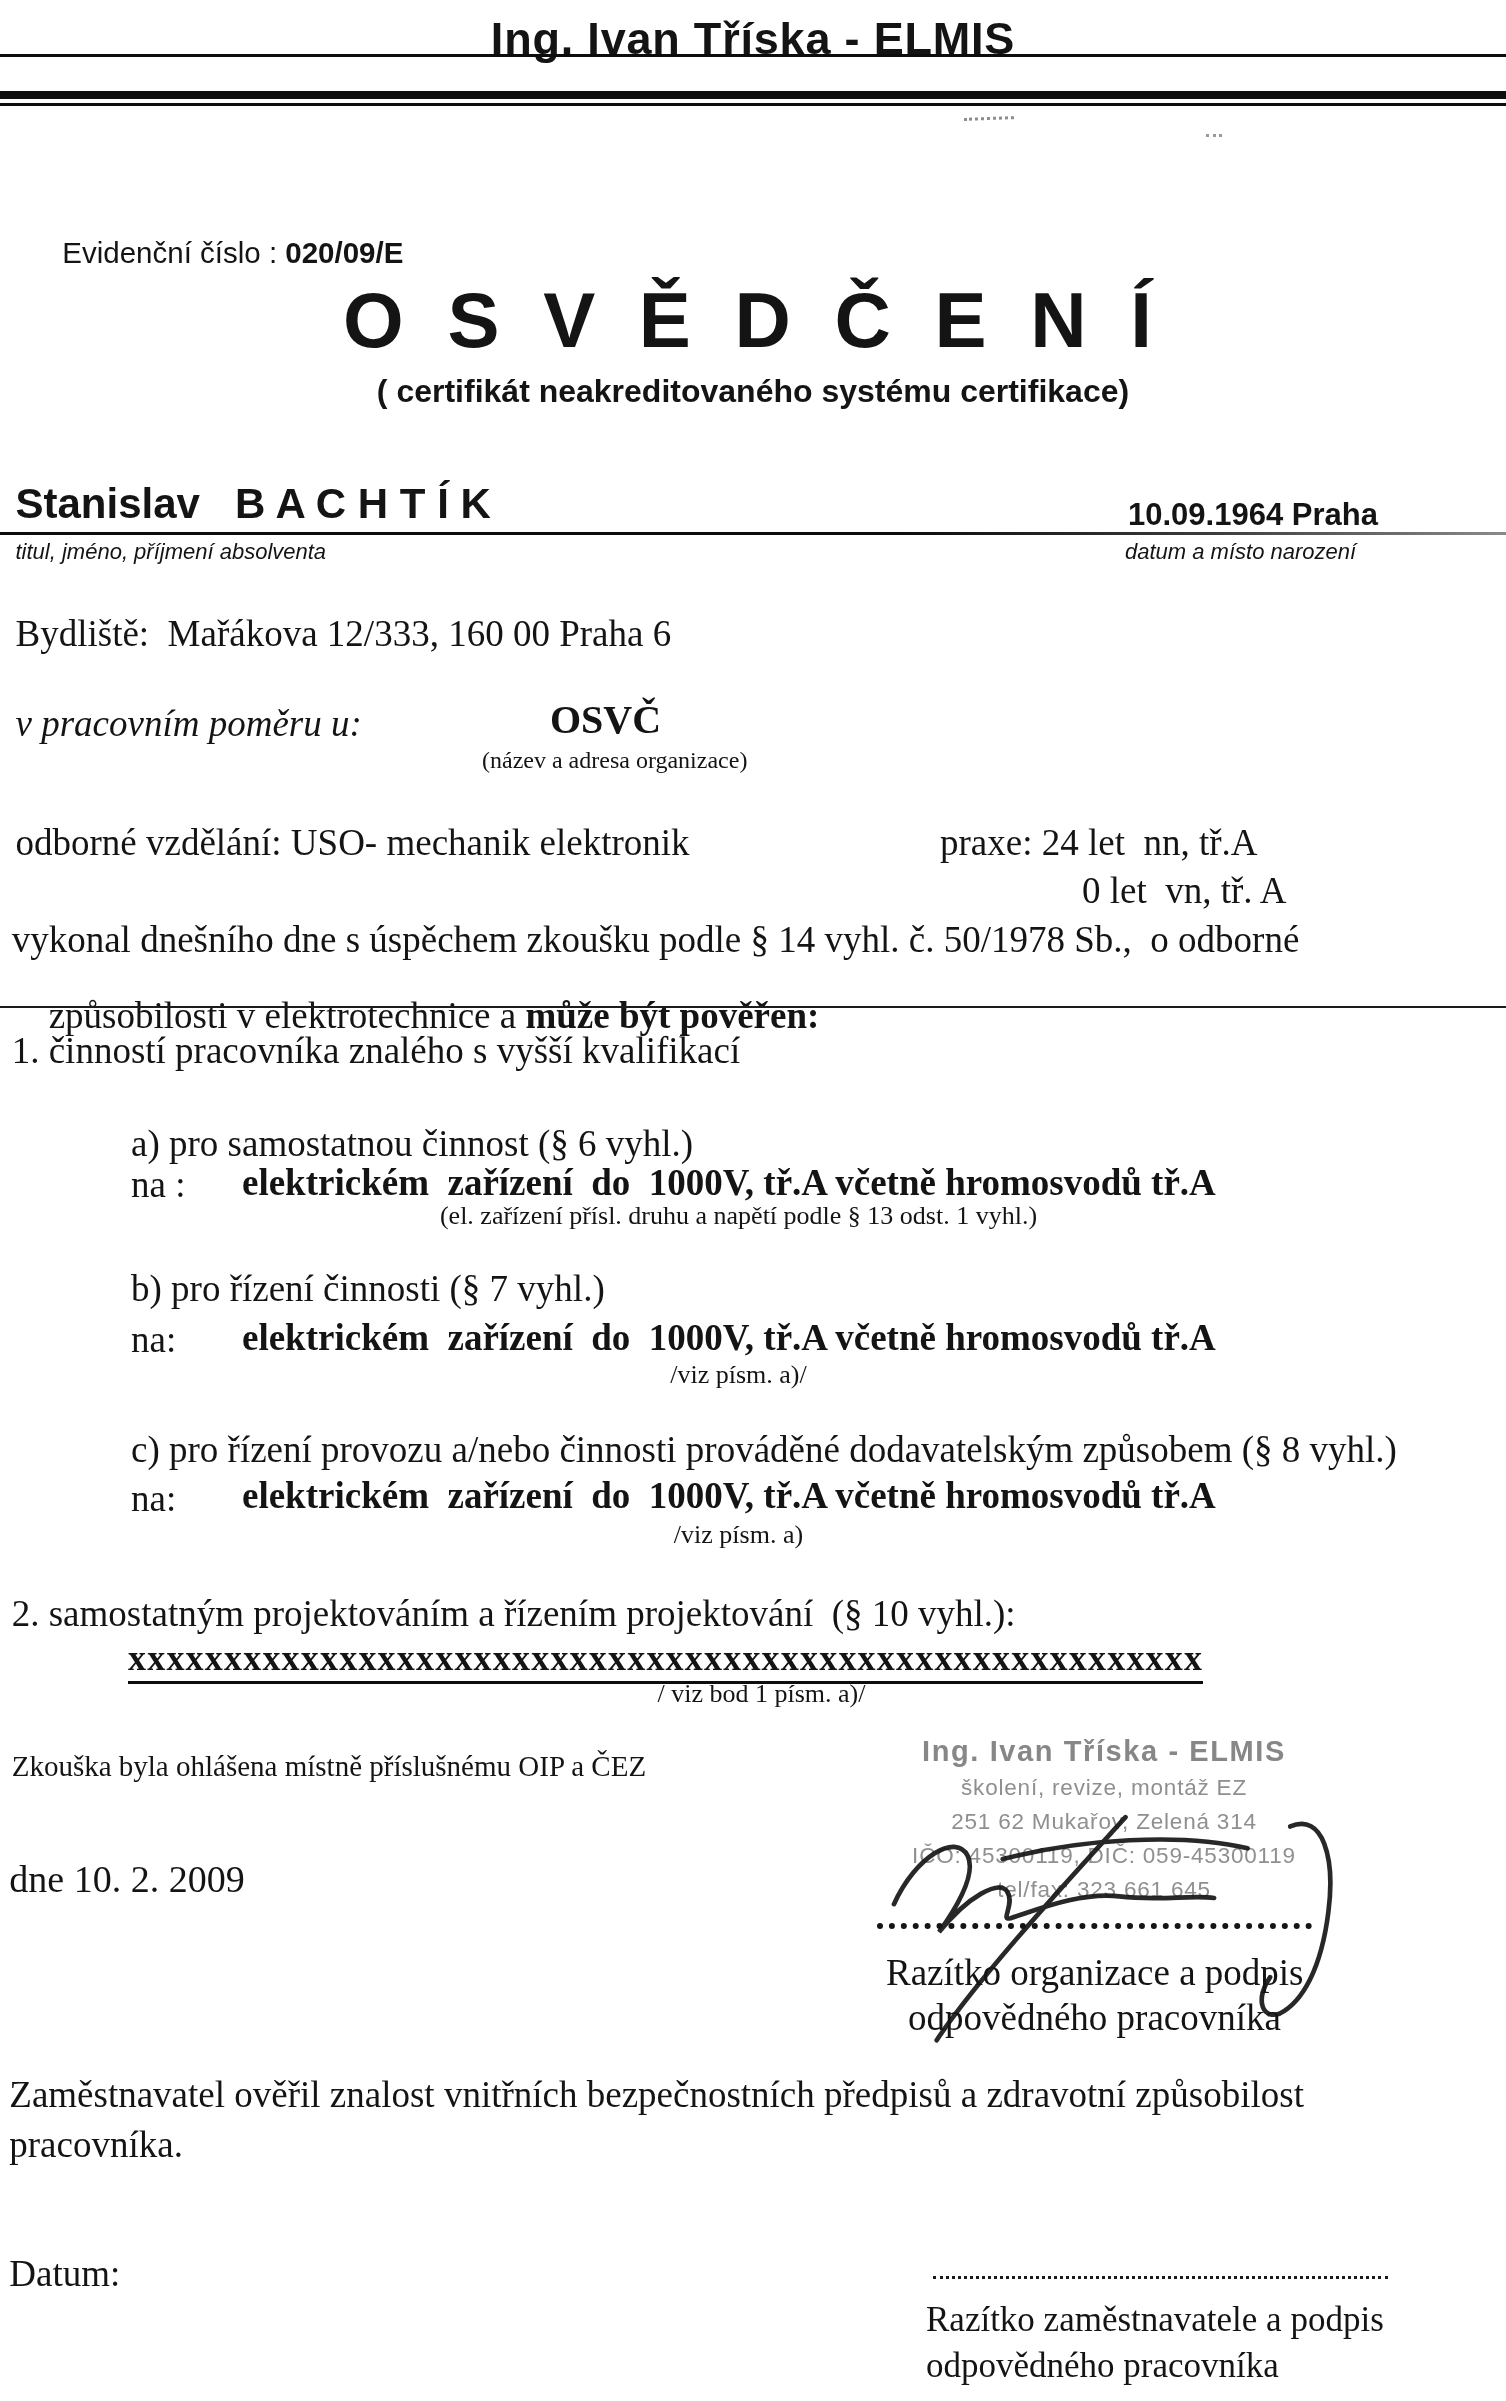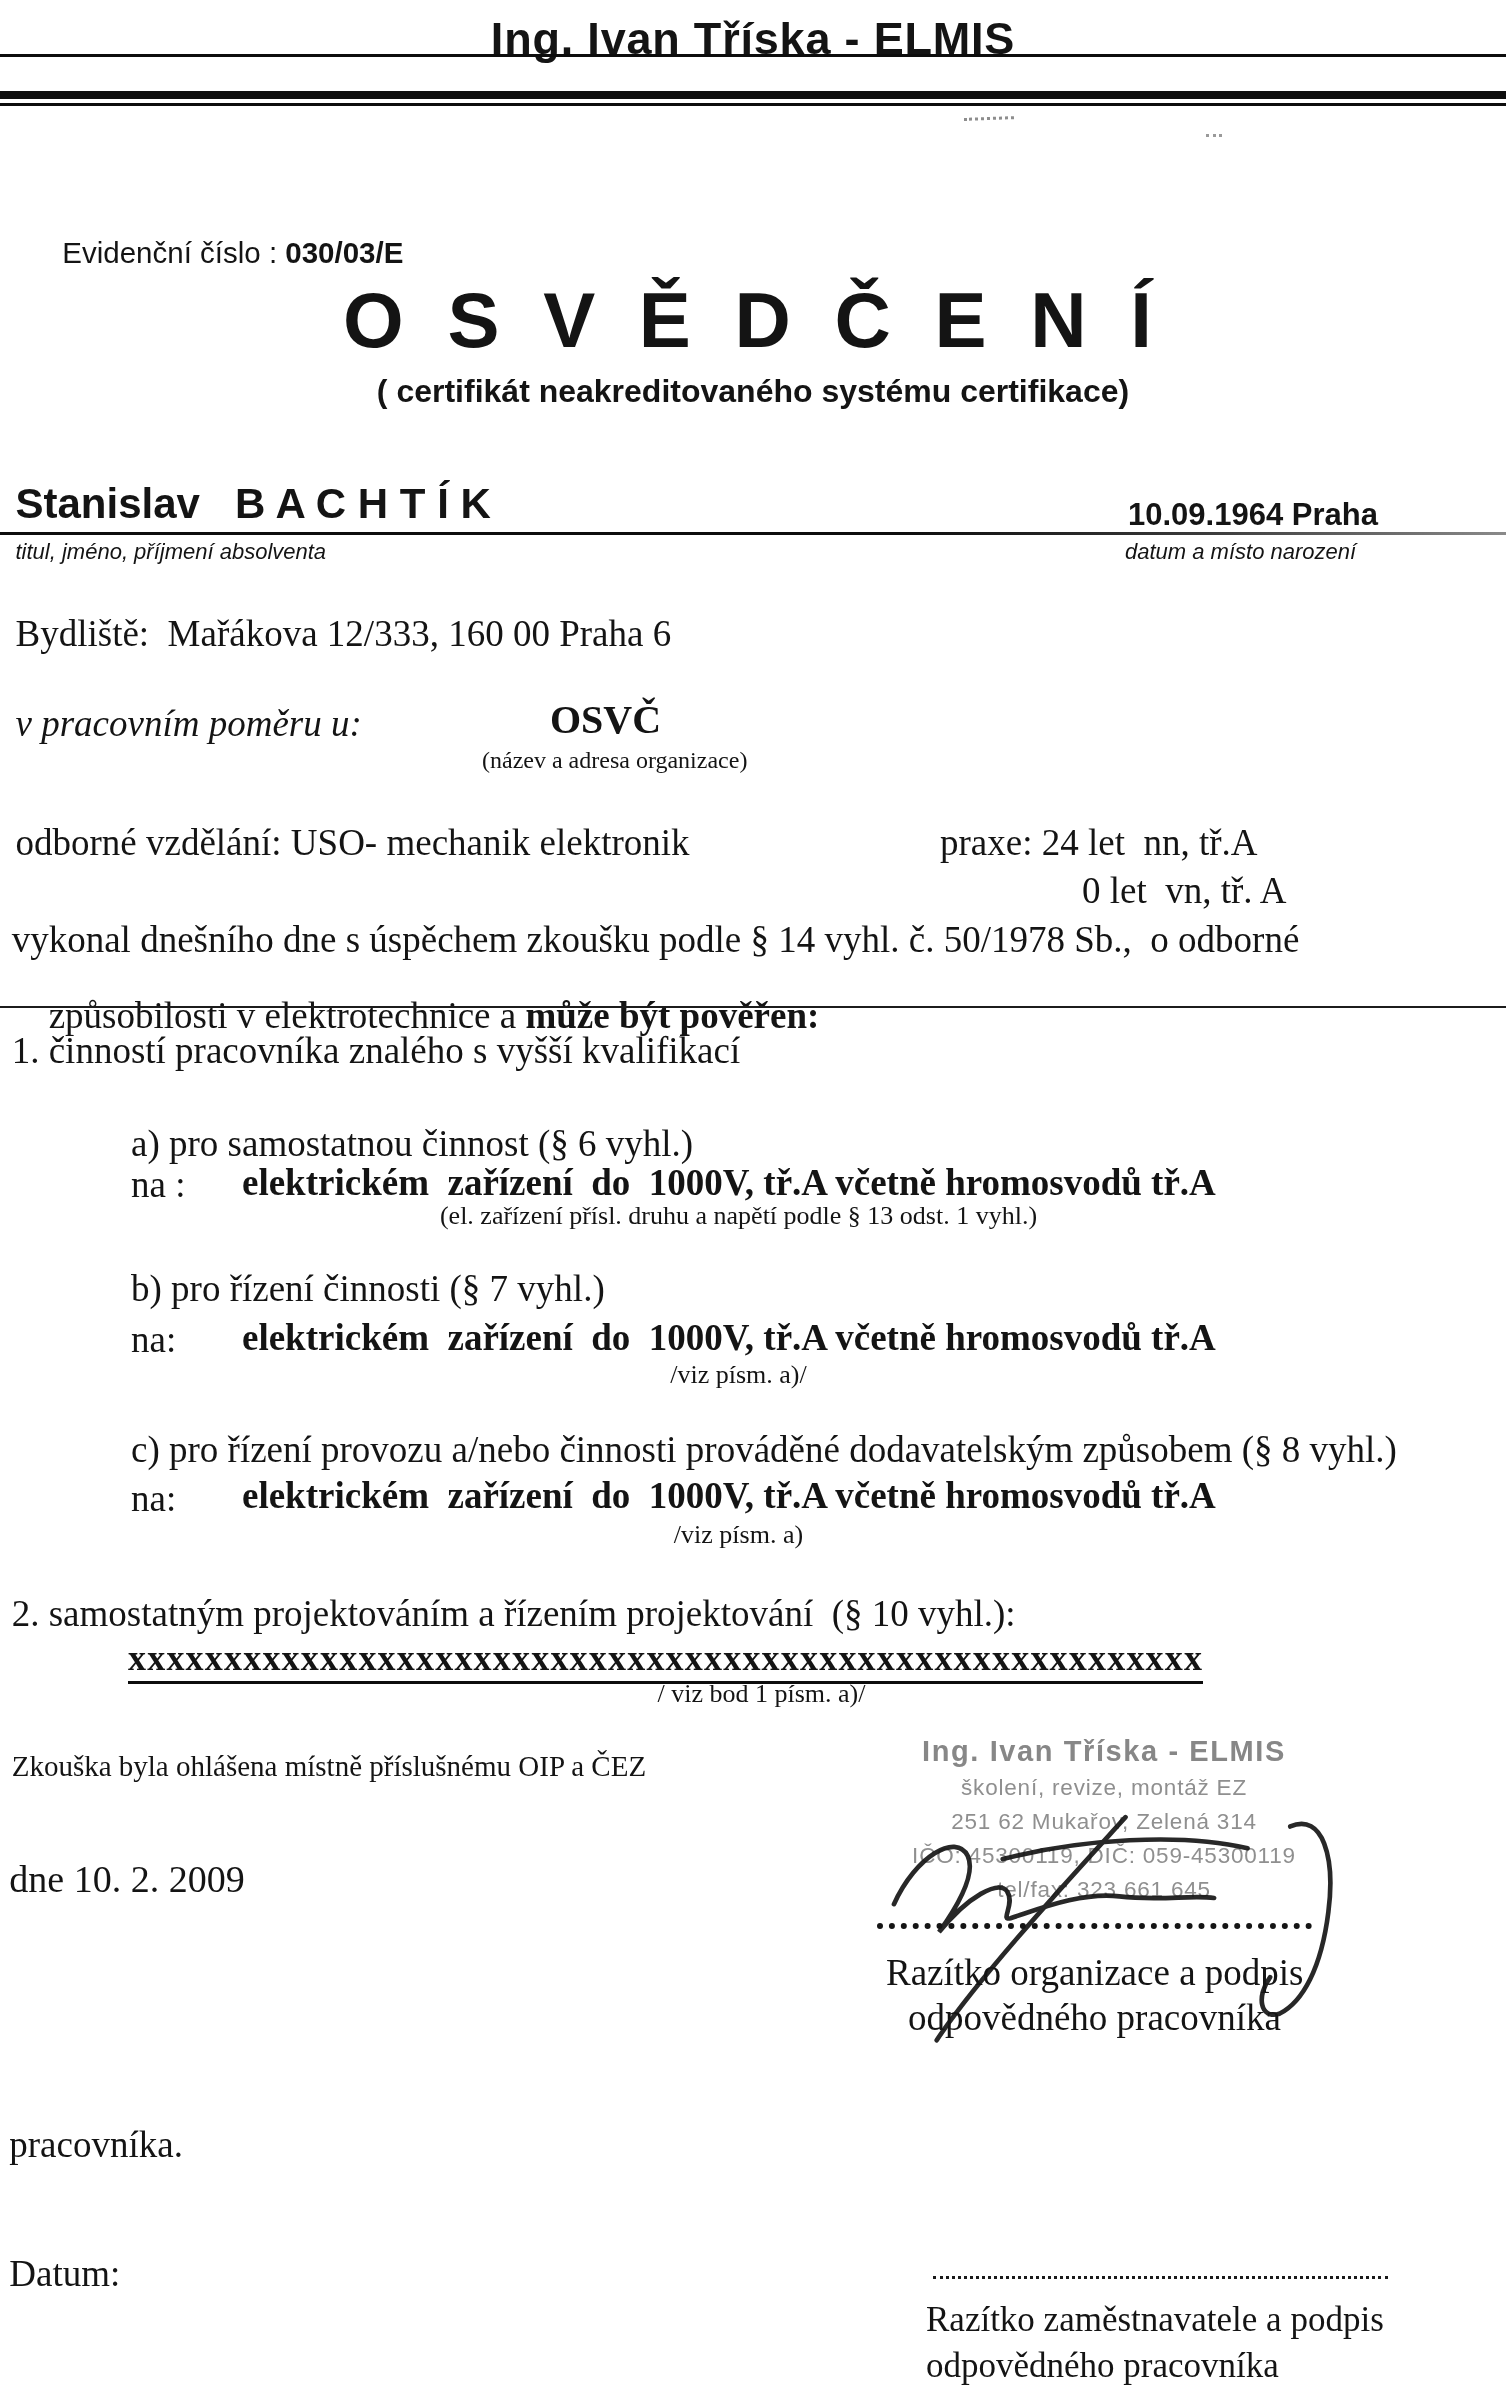--- a/index.html
+++ b/index.html
@@ -78,21 +78,21 @@
 <div id="page">
 
   <div class="t sans center header-title">Ing. Ivan Tříska - ELMIS</div>
   <div class="rule rule-thin-1"></div>
   <div class="rule rule-thick-a"></div>
   <div class="rule rule-thick-b"></div>
   <div class="artifact1"></div>
   <div class="artifact2"></div>
 
   <div class="t sans evidence">
-    <span>Evidenční číslo : </span><span class="b">030/03/E</span>
+    <span>Evidenční číslo : </span><span class="b">020/09/E</span>
   </div>
 
   <div class="t sans center cert-title">O S V Ě D Č E N Í</div>
   <div class="t sans holder-name">Stanislav   B A C H T Í K</div>
 
   <div class="t sans center cert-sub">( certifikát neakreditovaného systému certifikace)</div>
   <div class="t sans birth">10.09.1964 Praha</div>
   <div class="rule rule-name"></div>
   <div class="t sans caption cap-left">titul, jméno, příjmení absolventa</div>
   <div class="t sans caption cap-right">datum a místo narození</div>
@@ -151,20 +151,21 @@
       <path d="M90,130 C 118,68 170,38 185,68 C 198,96 158,152 148,166 C 185,120 225,98 236,114 C 246,130 226,152 240,148 C 272,138 330,114 380,120 C 432,126 472,118 502,122"></path>
       <path d="M230,72 C 330,46 460,38 545,58"></path>
       <path d="M600,30 C 642,12 658,70 649,140 C 640,212 616,256 586,271 C 561,279 556,248 574,224"></path>
     </g>
   </svg>
 
   <div class="dots1"></div>
   <div class="t serif org-cap1">Razítko organizace a podpis</div>
   <div class="t serif org-cap2">odpovědného pracovníka</div>
 
+  <div class="t serif verify1">Zaměstnavatel ověřil znalost vnitřních bezpečnostních předpisů a zdravotní způsobilost</div>
   <div class="t serif verify2">pracovníka.</div>
 
   <div class="t serif datum">Datum:</div>
   <div class="dots2"></div>
   <div class="t serif empl-cap1">Razítko zaměstnavatele a podpis</div>
   <div class="t serif empl-cap2">odpovědného pracovníka</div>
 
 </div>
 
 

